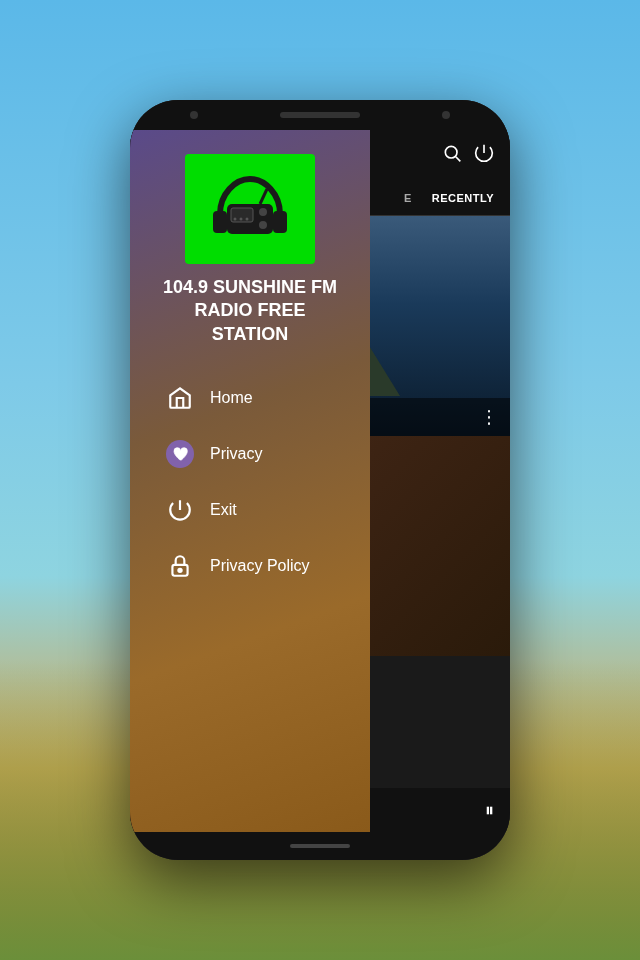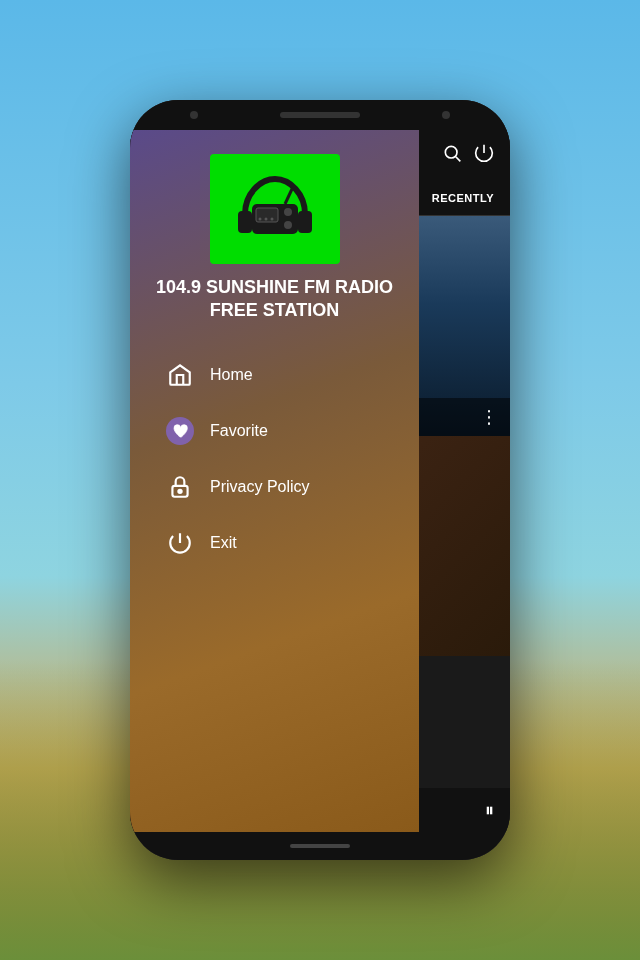--- a/index.html
+++ b/index.html
@@ -226,21 +226,21 @@
     }
     .play-pause {
       color: #fff;
       font-size: 18px;
     }
 
     
     .drawer {
       position: absolute;
       top: 0; left: 0;
-      width: 289px;
+      width: 240px;
       height: 100%;
       background: linear-gradient(160deg, #5a4a8a 0%, #7a5a3a 40%, #9a6a2a 70%, #8a5a1a 100%);
       z-index: 20;
       display: flex;
       flex-direction: column;
       padding: 16px 0;
     }
 
     .drawer-logo {
       display: flex;
@@ -426,45 +426,45 @@
         </div>
 
         <div class="menu-item">
           <div class="menu-icon">
             <div class="menu-icon-circle">
               <svg width="16" height="16" viewBox="0 0 24 24" fill="white" stroke="white" stroke-width="1">
                 <path d="M12 21C12 21 3 14 3 8a5 5 0 0110-1 5 5 0 0110 1c0 6-9 13-9 13z"></path>
               </svg>
             </div>
           </div>
-          <span class="menu-label">Favorite</span>
-        </div>
-
-
+          <span class="menu-label">Privacy</span>
+        </div>
+
+
+
+        <div class="menu-item">
+          <div class="menu-icon">
+            <svg width="26" height="26" viewBox="0 0 24 24" fill="none" stroke="white" stroke-width="2">
+              <path d="M12 3v9M5.6 5.6a9 9 0 1 0 12.8 0"></path>
+            </svg>
+          </div>
+          <span class="menu-label">Exit</span>
+        </div>
 
         <div class="menu-item">
           <div class="menu-icon">
             <svg width="26" height="26" viewBox="0 0 24 24" fill="none" stroke="white" stroke-width="2">
               <rect x="5" y="11" width="14" height="10" rx="2"></rect>
               <path d="M8 11V7a4 4 0 018 0v4"></path>
               <circle cx="12" cy="16" r="1.5" fill="white"></circle>
             </svg>
           </div>
           <span class="menu-label">Privacy Policy</span>
         </div>
 
-        <div class="menu-item">
-          <div class="menu-icon">
-            <svg width="26" height="26" viewBox="0 0 24 24" fill="none" stroke="white" stroke-width="2">
-              <path d="M12 3v9M5.6 5.6a9 9 0 1 0 12.8 0"></path>
-            </svg>
-          </div>
-          <span class="menu-label">Exit</span>
-        </div>
-
       </div>
     </div>
 
   </div>
 
   <div class="phone-bottom">
     <div class="home-indicator"></div>
   </div>
 </div>
 

